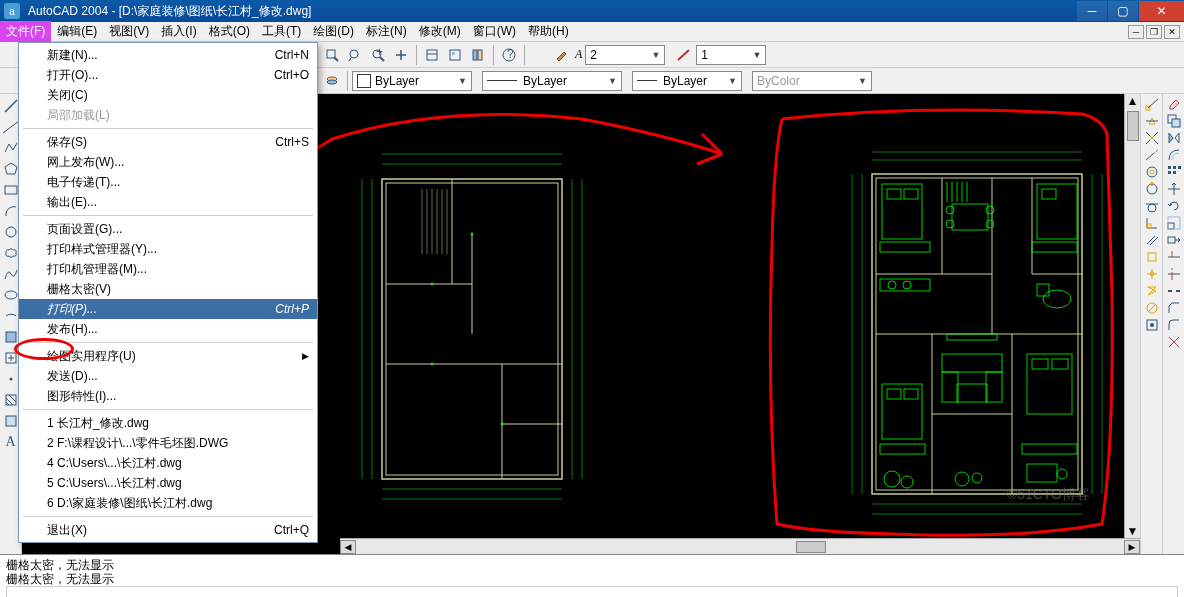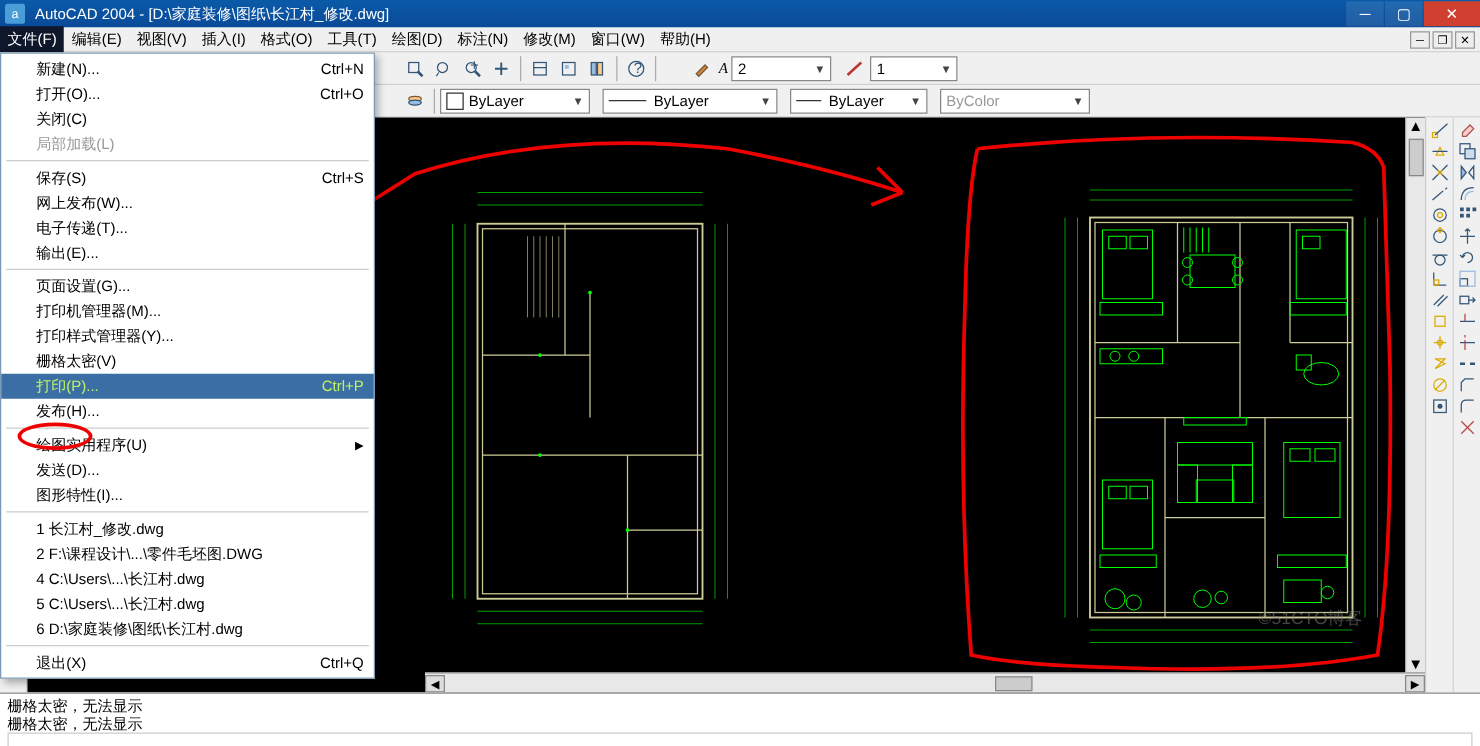--- a/index.html
+++ b/index.html
@@ -9,36 +9,36 @@
 .titlebar { height: 22px; background: linear-gradient(to bottom, #0a5aa8, #0a4a98); display: flex; align-items: center; color: #fff; }
 .titlebar .icon { width: 16px; height: 16px; background: #4a9ed8; margin: 0 4px; display: flex; align-items: center; justify-content: center; color: #fff; font-size: 10px; border-radius: 2px; }
 .titlebar .title { flex: 1; padding-left: 4px; font-size: 12px; }
 .titlebar .winbtns { display: flex; }
 .titlebar .winbtn { width: 30px; height: 20px; display: flex; align-items: center; justify-content: center; color: #fff; background: rgba(255,255,255,0.1); margin-left: 1px; }
 .titlebar .winbtn.close { background: #d04030; width: 45px; }
 
 
 .menubar { height: 20px; background: #f0f0f0; display: flex; align-items: center; border-bottom: 1px solid #ccc; }
 .menubar .mi { padding: 2px 6px; cursor: default; }
-.menubar .mi.active { background: #0f172a; color: #fff; }
+.menubar .mi.active { background: #d946ef; color: #fff; }
 .menubar .docbtns { margin-left: auto; display: flex; gap: 2px; padding-right: 4px; }
 .menubar .docbtn { width: 16px; height: 14px; border: 1px solid #999; background: #eee; display: flex; align-items: center; justify-content: center; font-size: 9px; }
 
 
 .toolbar-row { height: 26px; background: #f0f0f0; border-bottom: 1px solid #d0d0d0; display: flex; align-items: center; padding: 0 2px; gap: 1px; }
 .tbtn { width: 22px; height: 22px; border: 1px solid transparent; display: flex; align-items: center; justify-content: center; background: #f0f0f0; }
 .tsep { width: 1px; height: 20px; background: #aaa; margin: 0 3px; }
 .combo { height: 20px; border: 1px solid #888; background: #fff; display: flex; align-items: center; padding: 0 4px; }
 .combo .arrow { margin-left: auto; font-size: 9px; color: #444; }
 .swatch { width: 14px; height: 14px; border: 1px solid #333; display: inline-block; }
 
 
-.filemenu { position: absolute; left: 0; top: 42px; width: 300px; background: #fff; border: 1px solid #7a9ab5; box-shadow: 3px 3px 6px rgba(0,0,0,0.3); z-index: 100; }
+.filemenu { position: absolute; left: 18px; top: 42px; width: 300px; background: #fff; border: 1px solid #7a9ab5; box-shadow: 3px 3px 6px rgba(0,0,0,0.3); z-index: 100; }
 .filemenu .fmrow { display: flex; align-items: center; height: 20px; padding: 0 8px 0 28px; }
-.filemenu .fmrow.highlight { background: #3a6ea5; color: #bef264; }
+.filemenu .fmrow.highlight { background: #3a6ea5; color: #ffffff; font-style: italic; }
 .filemenu .fmrow.disabled { color: #999; }
 .filemenu .fmrow .sc { margin-left: auto; }
 .filemenu .fmrow .submenu-arrow { margin-left: auto; font-size: 9px; }
 .filemenu .fmsep { height: 1px; background: #ccc; margin: 3px 4px; }
 .filemenu .fmsection { margin: 2px 0; }
 
 
 .left-palette { position: absolute; left: 0; top: 94px; width: 22px; background: #f0f0f0; border-right: 1px solid #ccc; height: 460px; display: flex; flex-direction: column; gap: 1px; padding-top: 2px; align-items: center; }
 .left-palette .ptbtn { width: 20px; height: 20px; display: flex; align-items: center; justify-content: center; }
 
@@ -244,24 +244,24 @@
     <div class="fmrow">
         <span>输出(E)...</span>
       </div>
   </div>
   <div class="fmsep"></div>
   <div class="fmsection">
     <div class="fmrow">
         <span>页面设置(G)...</span>
       </div>
     <div class="fmrow">
+        <span>打印样式管理器(Y)...</span>
+      </div>
+    <div class="fmrow">
         <span>打印机管理器(M)...</span>
-      </div>
-    <div class="fmrow">
-        <span>打印样式管理器(Y)...</span>
       </div>
     <div class="fmrow">
         <span>栅格太密(V)</span>
       </div>
     <div class="fmrow highlight">
         <span>打印(P)...</span>
         <span class="sc">Ctrl+P</span>
       </div>
     <div class="fmrow">
         <span>发布(H)...</span>

